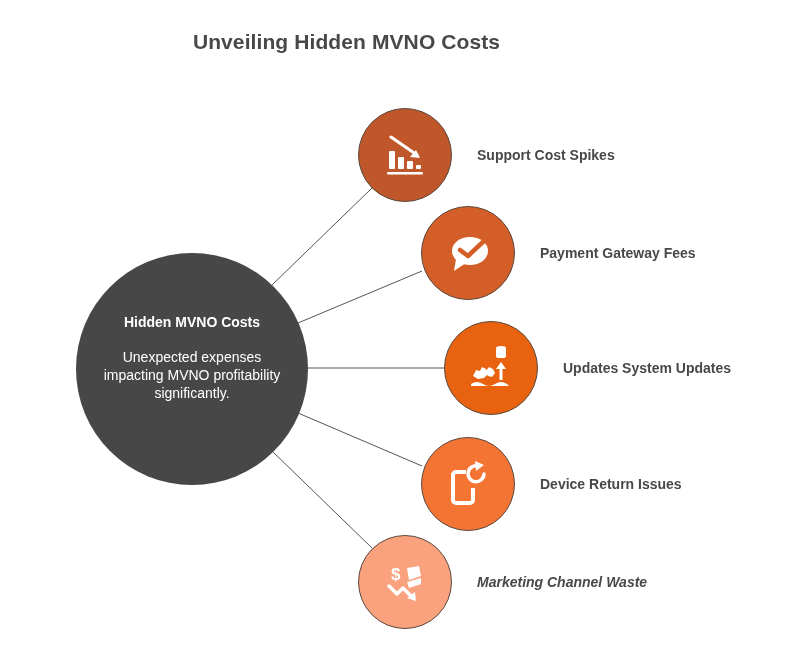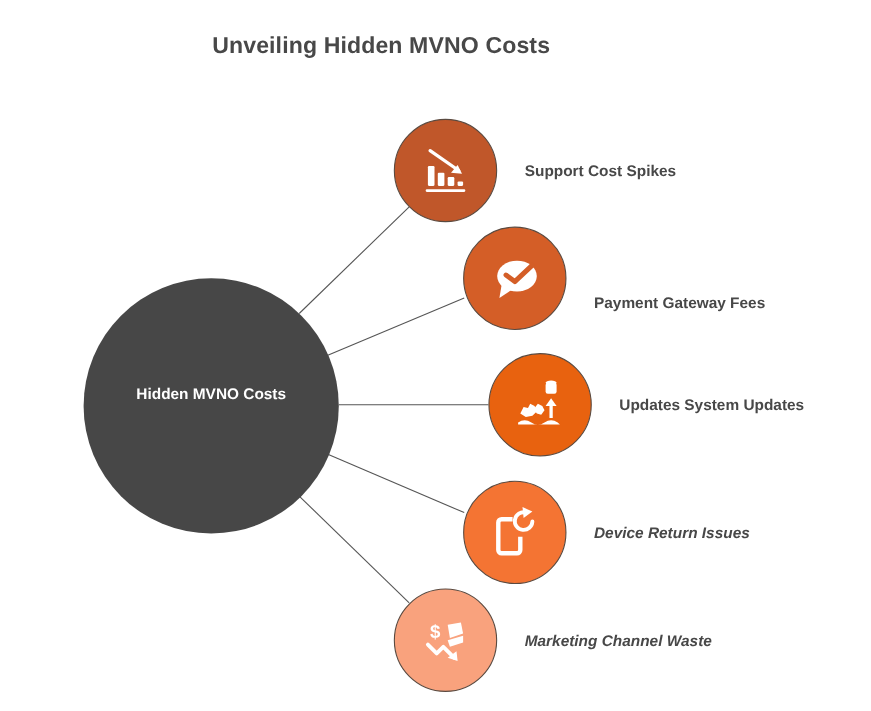--- a/index.html
+++ b/index.html
@@ -21,20 +21,21 @@
 <svg class="connectors" width="792" height="646">
   <line x1="272" y1="285" x2="372" y2="188" stroke="#555" stroke-width="1"></line>
   <line x1="298" y1="323" x2="422" y2="271" stroke="#555" stroke-width="1"></line>
   <line x1="308" y1="368" x2="444" y2="368" stroke="#555" stroke-width="1"></line>
   <line x1="298" y1="413" x2="422" y2="466" stroke="#555" stroke-width="1"></line>
   <line x1="272" y1="451" x2="372" y2="548" stroke="#555" stroke-width="1"></line>
 </svg>
 
 <div class="hub">
   <div class="hub-title">Hidden MVNO Costs</div>
+  <div class="hub-desc">Unexpected expenses impacting MVNO profitability significantly.</div>
 </div>
 
 <div class="node" style="left:358px; top:108px; background:#C0572A;">
   <svg viewBox="0 0 56 56">
     <rect x="12" y="24" width="6" height="18" rx="1" fill="#fff"></rect>
     <rect x="21" y="30" width="6" height="12" rx="1" fill="#fff"></rect>
     <rect x="30" y="34" width="6" height="8" rx="1" fill="#fff"></rect>
     <rect x="39" y="38" width="5" height="4" rx="1" fill="#fff"></rect>
     <rect x="10" y="45" width="36" height="2.5" rx="1" fill="#fff"></rect>
     <line x1="14" y1="10" x2="40" y2="28" stroke="#fff" stroke-width="3" stroke-linecap="round"></line>
@@ -43,21 +44,21 @@
 </div>
 <div class="label" style="left:477px; top:147px;text-align:right;">Support Cost Spikes</div>
 
 <div class="node" style="left:421px; top:206px; background:#D45E27;">
   <svg viewBox="0 0 56 56">
     <ellipse cx="30" cy="26" rx="18" ry="14" fill="#fff"></ellipse>
     <polygon points="16,34 14,46 26,38" fill="#fff"></polygon>
     <path d="M20 25 L28 31 L44 16" stroke="#D45E27" stroke-width="4.5" fill="none" stroke-linecap="round" stroke-linejoin="round"></path>
   </svg>
 </div>
-<div class="label" style="left:540px; top:245px;margin-top:22px;">Payment Gateway Fees</div>
+<div class="label" style="left:540px; top:245px;">Payment Gateway Fees</div>
 
 <div class="node" style="left:444px; top:321px; background:#E8620F;">
   <svg viewBox="0 0 56 56">
     <rect x="33" y="8" width="10" height="10" rx="2" fill="#fff"></rect>
     <ellipse cx="38" cy="8" rx="5" ry="2" fill="#fff"></ellipse>
     <line x1="38" y1="40" x2="38" y2="27" stroke="#fff" stroke-width="3"></line>
     <polygon points="33,29 38,22 43,29" fill="#fff"></polygon>
     <polygon points="10,36 13,30 17,31 19,27 23,29 25,34 21,38 15,39" fill="#fff"></polygon>
     <polygon points="22,32 26,27 30,29 32,33 29,37 25,36" fill="#fff"></polygon>
     <path d="M8 44 Q14 40 20 44 T32 44 T44 44 L46 46 L8 46 Z" fill="#fff"></path>
@@ -65,21 +66,21 @@
 </div>
 <div class="label" style="left:563px; top:360px;">Updates System Updates</div>
 
 <div class="node" style="left:421px; top:437px; background:#F47433;">
   <svg viewBox="0 0 56 56">
     <path d="M26 16 H16 a3 3 0 0 0 -3 3 V44 a3 3 0 0 0 3 3 H30 a3 3 0 0 0 3 -3 V32" stroke="#fff" stroke-width="4" fill="none" stroke-linejoin="round"></path>
     <path d="M44 18 A8 8 0 1 1 38 10" stroke="#fff" stroke-width="3.5" fill="none" stroke-linecap="round"></path>
     <polygon points="35,5 44,9 36,15" fill="#fff"></polygon>
   </svg>
 </div>
-<div class="label" style="left:540px; top:476px;font-style:italic;">Device Return Issues</div>
+<div class="label" style="left:540px; top:476px;">Device Return Issues</div>
 
 <div class="node" style="left:358px; top:535px; background:#F9A27D;">
   <svg viewBox="0 0 56 56">
     <text x="14" y="26" font-size="17" font-weight="bold" fill="#fff" font-family="Liberation Sans, sans-serif">$</text>
     <path d="M30 14 L42 12 L44 22 L32 26 Z" fill="#fff"></path>
     <path d="M30 28 L44 24 L44 30 L32 34 Z" fill="#fff"></path>
     <path d="M12 32 L20 40 L26 34 L36 44" stroke="#fff" stroke-width="3.5" fill="none" stroke-linecap="round" stroke-linejoin="round"></path>
     <polygon points="30,44 39,47 38,38" fill="#fff"></polygon>
   </svg>
 </div>

